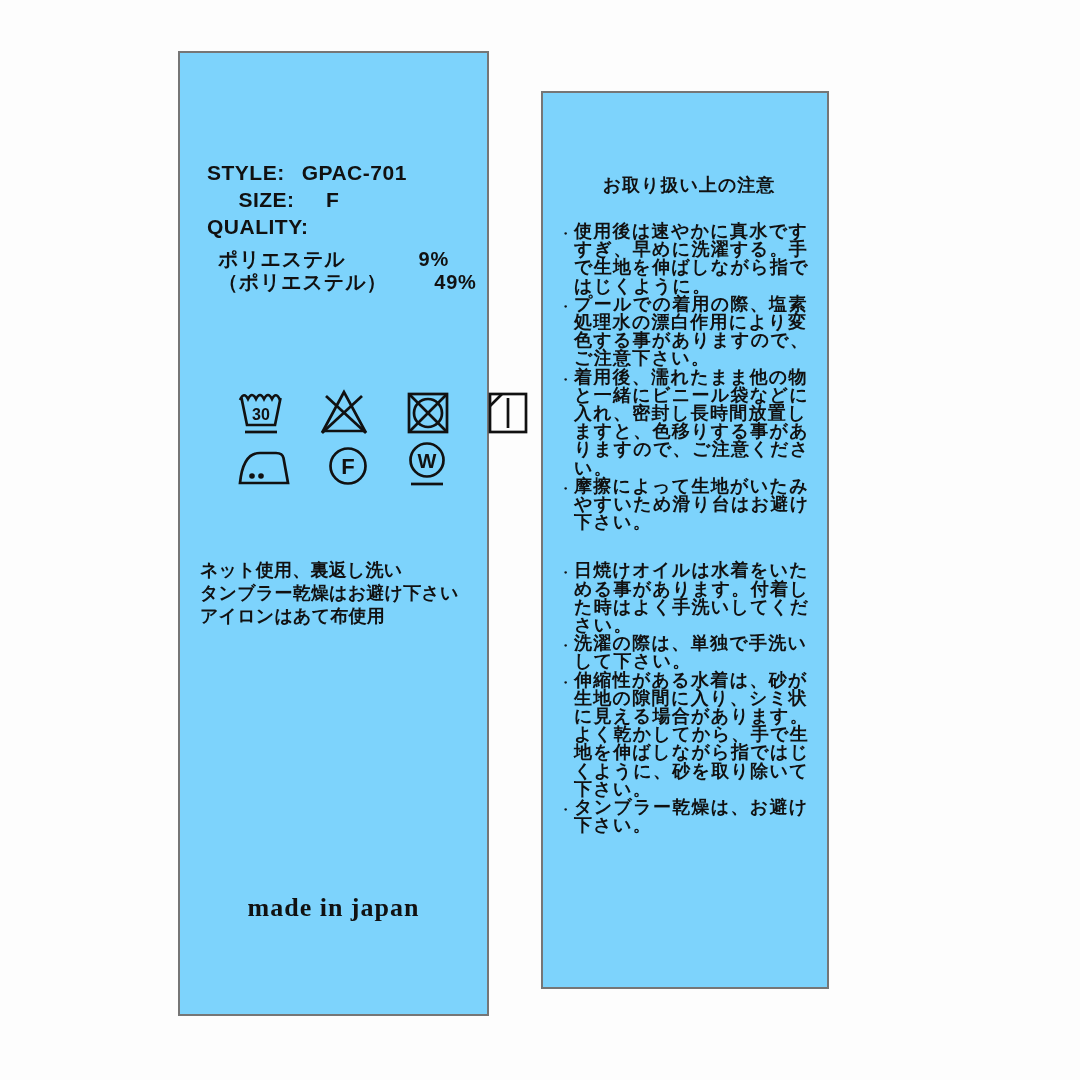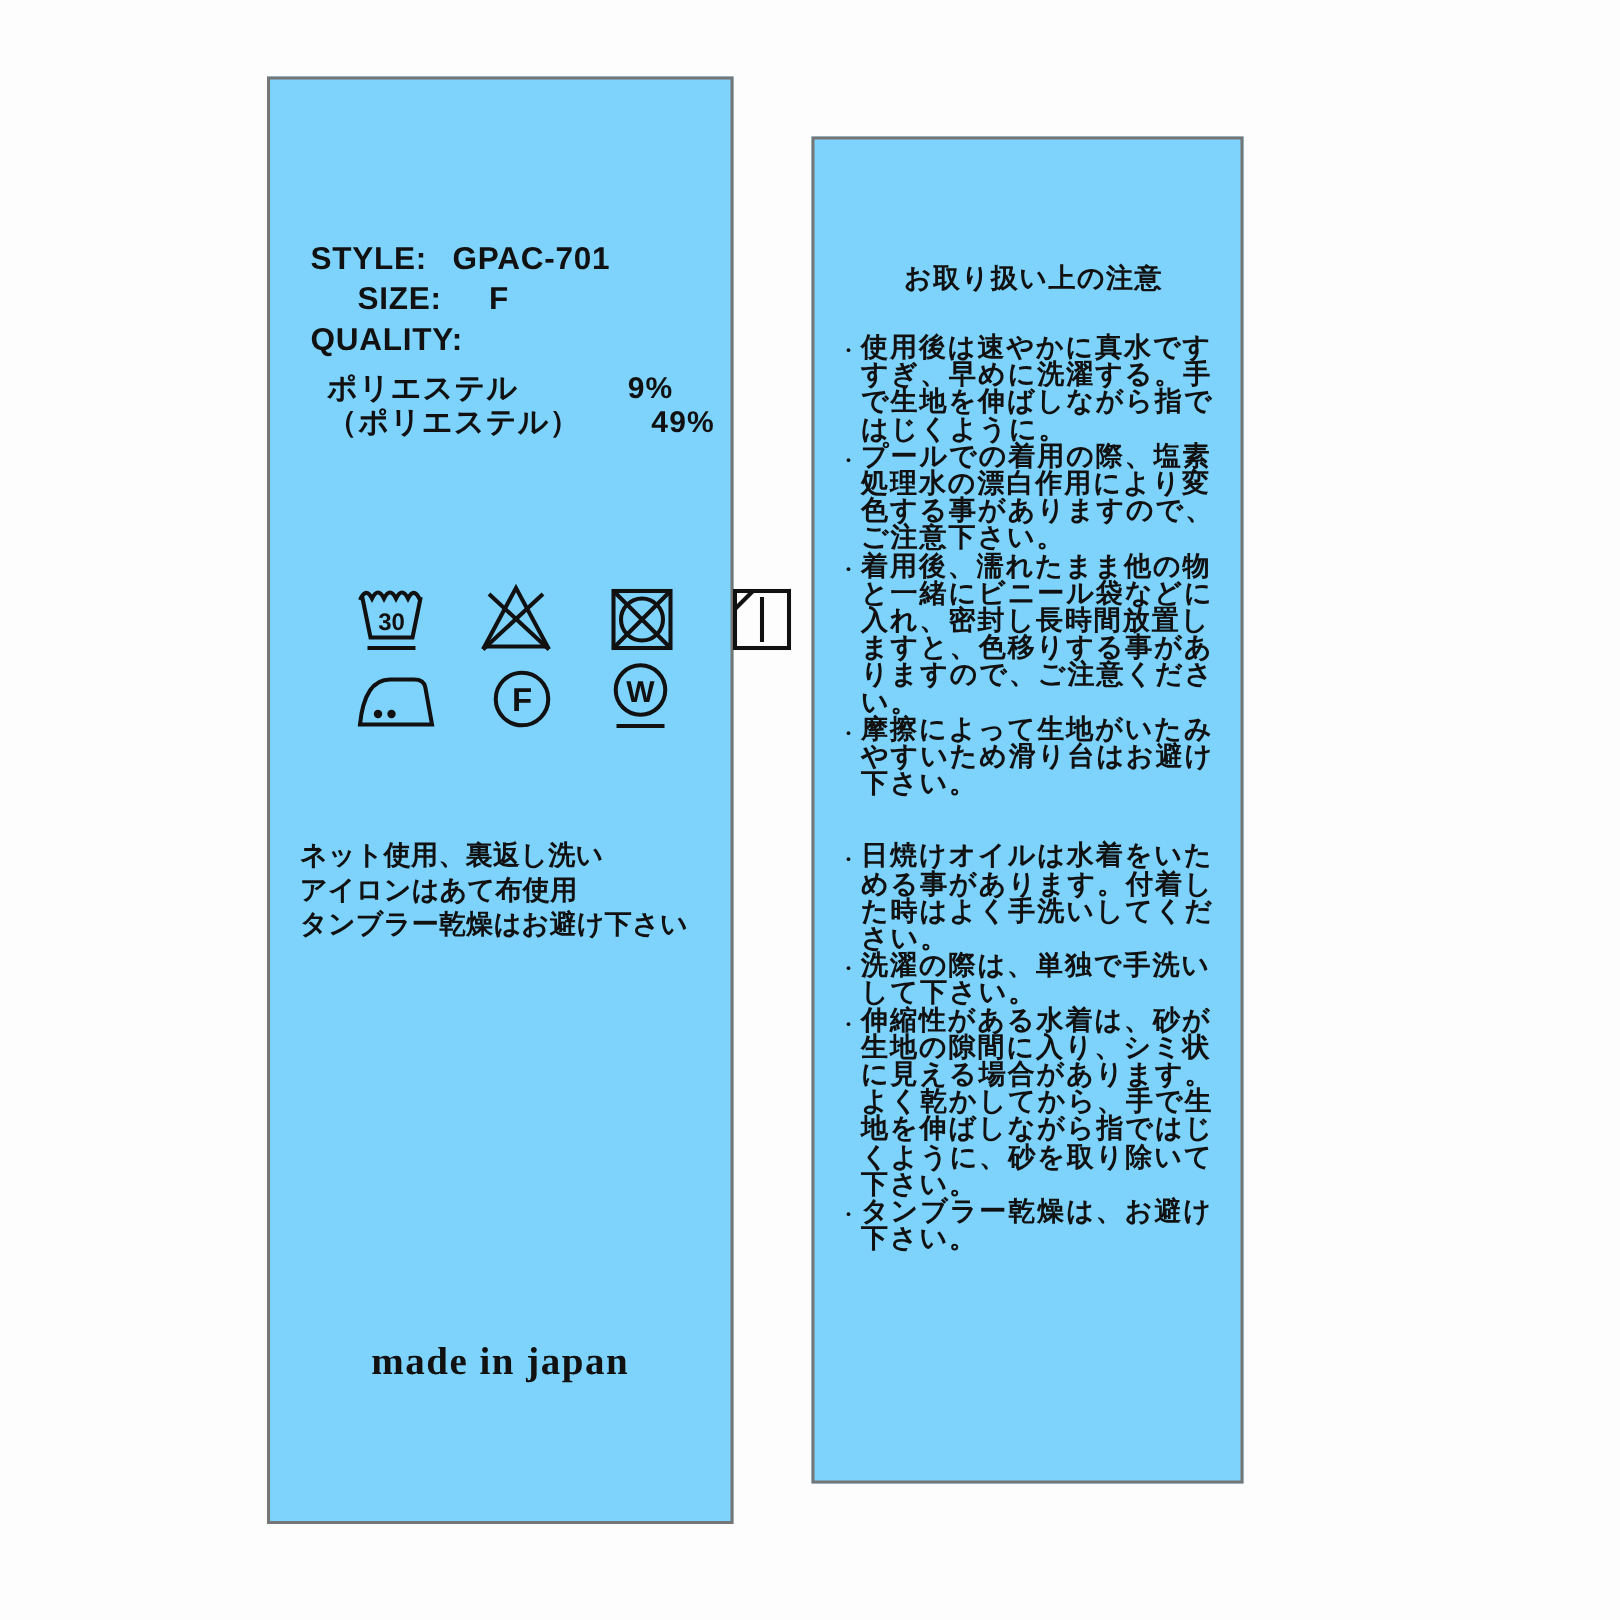--- a/index.html
+++ b/index.html
@@ -139,22 +139,22 @@
         <svg width="44" height="52" viewBox="0 0 44 52" style="margin-left:7px">
           <circle class="sym" cx="22" cy="21" r="16.5"></circle>
           <text class="sym-text" x="22" y="29" font-size="20" text-anchor="middle">W</text>
           <line class="sym" x1="6" y1="45" x2="38" y2="45" stroke-width="3.4"></line>
         </svg>
       </div>
     </div>
 
     <div class="notes">
       <div>ネット使用、裏返し洗い</div>
+      <div>タンブラー乾燥はお避け下さい</div>
       <div>アイロンはあて布使用</div>
-      <div>タンブラー乾燥はお避け下さい</div>
     </div>
 
     <div class="origin">made in japan</div>
   </div>
 
   <div class="label" id="right-label">
     <div class="rl-content">
       <div class="rl-title">お取り扱い上の注意</div>
 
       <div class="group1">

